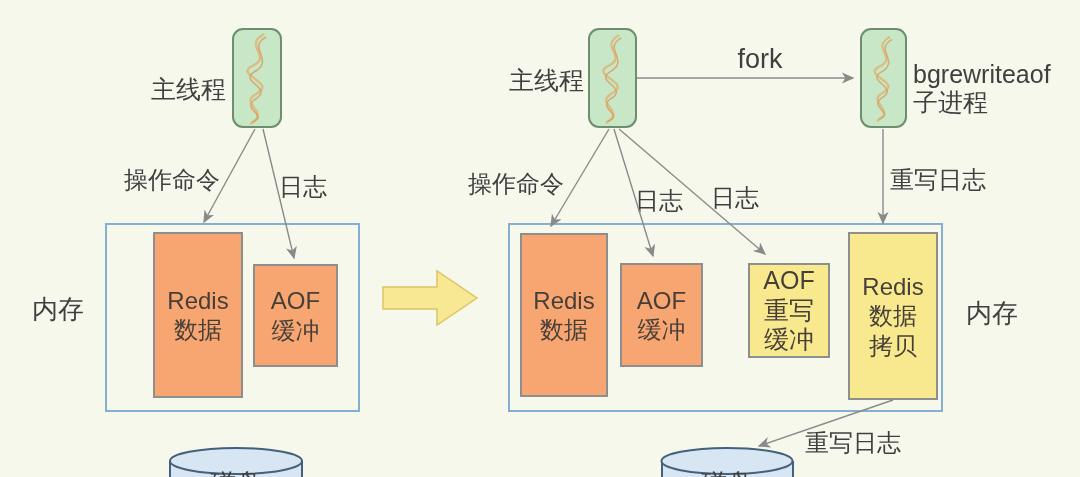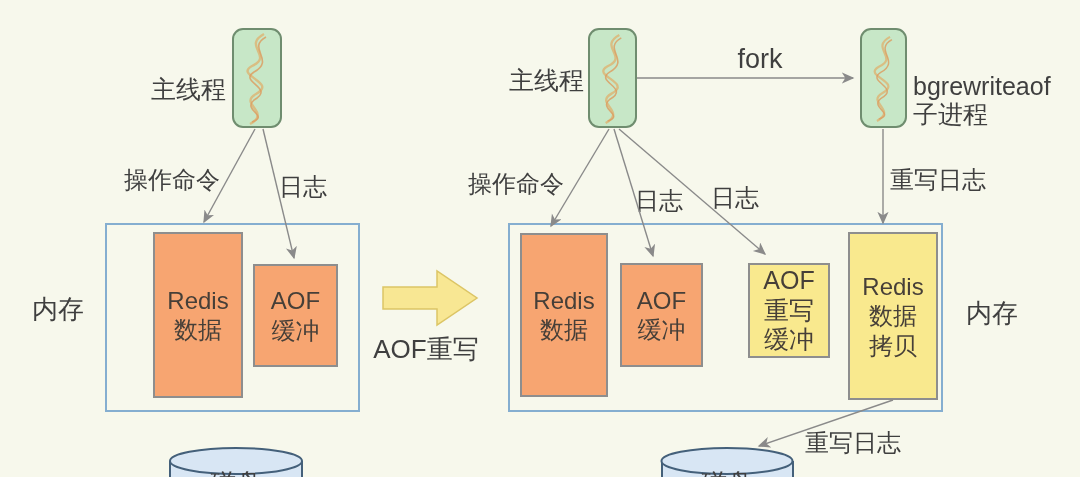--- a/index.html
+++ b/index.html
@@ -71,41 +71,40 @@
 
   <div class="lbl" style="left:28px;top:294px;width:60px;font-size:26px;">内存</div>
 
   <div class="memory" style="left:105px;top:223px;width:255px;height:189px;"></div>
 
   <div class="box orange" style="left:153px;top:232px;width:90px;height:166px;">Redis
 数据</div>
   <div class="box orange" style="left:253px;top:264px;width:85px;height:103px;">AOF
 缓冲</div>
 
-  <div class="lbl" style="left:366px;top:334px;width:120px;font-size:26px;">AOF重写</div>
 
   <div class="lbl" style="left:494px;top:66px;width:90px;text-align:right;font-size:25px;">主线程</div>
 
   <div class="process" style="left:588px;top:28px;width:49px;height:100px;">
     <svg width="45" height="96" viewBox="0 0 46 96">
       <path d="M30,4 C8,16 40,26 18,36 C0,46 44,52 22,64 C4,74 38,82 16,94" fill="none" stroke="#d9be83" stroke-width="2.4"></path>
       <path d="M32,7 C12,18 42,30 20,42 C4,52 42,58 20,70 C8,80 36,86 18,92" fill="none" stroke="#dc9f63" stroke-width="1.6" opacity="0.85"></path>
     </svg>
   </div>
 
   <div class="lbl" style="left:728px;top:44px;width:64px;font-size:27px;">fork</div>
 
   <div class="process" style="left:860px;top:28px;width:47px;height:100px;">
     <svg width="43" height="96" viewBox="0 0 46 96">
       <path d="M30,4 C8,16 40,26 18,36 C0,46 44,52 22,64 C4,74 38,82 16,94" fill="none" stroke="#d9be83" stroke-width="2.4"></path>
       <path d="M32,7 C12,18 42,30 20,42 C4,52 42,58 20,70 C8,80 36,86 18,92" fill="none" stroke="#dc9f63" stroke-width="1.6" opacity="0.85"></path>
     </svg>
   </div>
 
-  <div class="lbl" style="left:913px;top:60px;width:165px;text-align:left;font-size:25px;line-height:1.12;margin-top:12px;">bgrewriteaof
+  <div class="lbl" style="left:913px;top:60px;width:165px;text-align:left;font-size:25px;line-height:1.12;">bgrewriteaof
 子进程</div>
 
   <div class="lbl" style="left:888px;top:166px;width:100px;">重写日志</div>
 
   <div class="lbl" style="left:468px;top:170px;width:96px;">操作命令</div>
   <div class="lbl" style="left:634px;top:187px;width:50px;">日志</div>
   <div class="lbl" style="left:710px;top:184px;width:50px;">日志</div>
 
   <div class="lbl" style="left:962px;top:298px;width:60px;font-size:26px;">内存</div>
 

